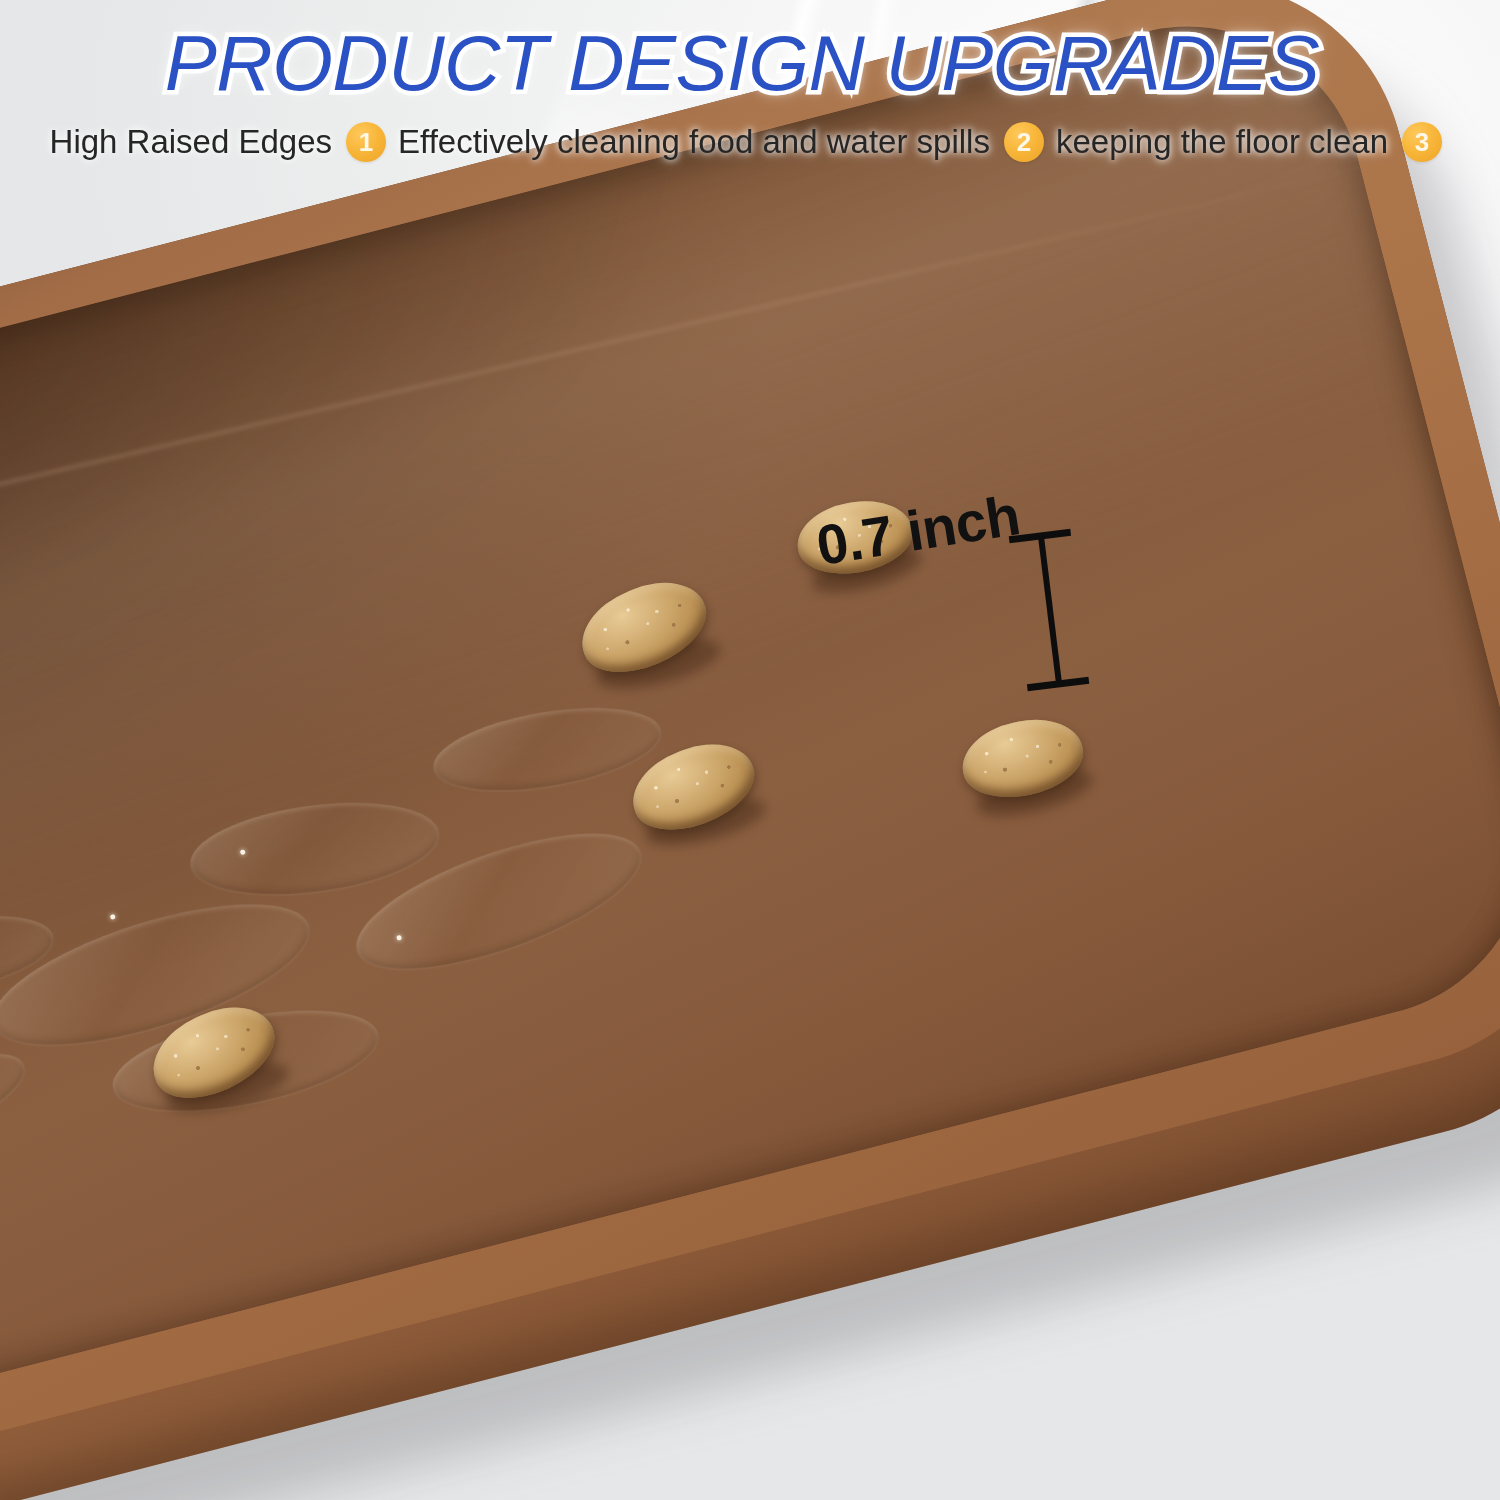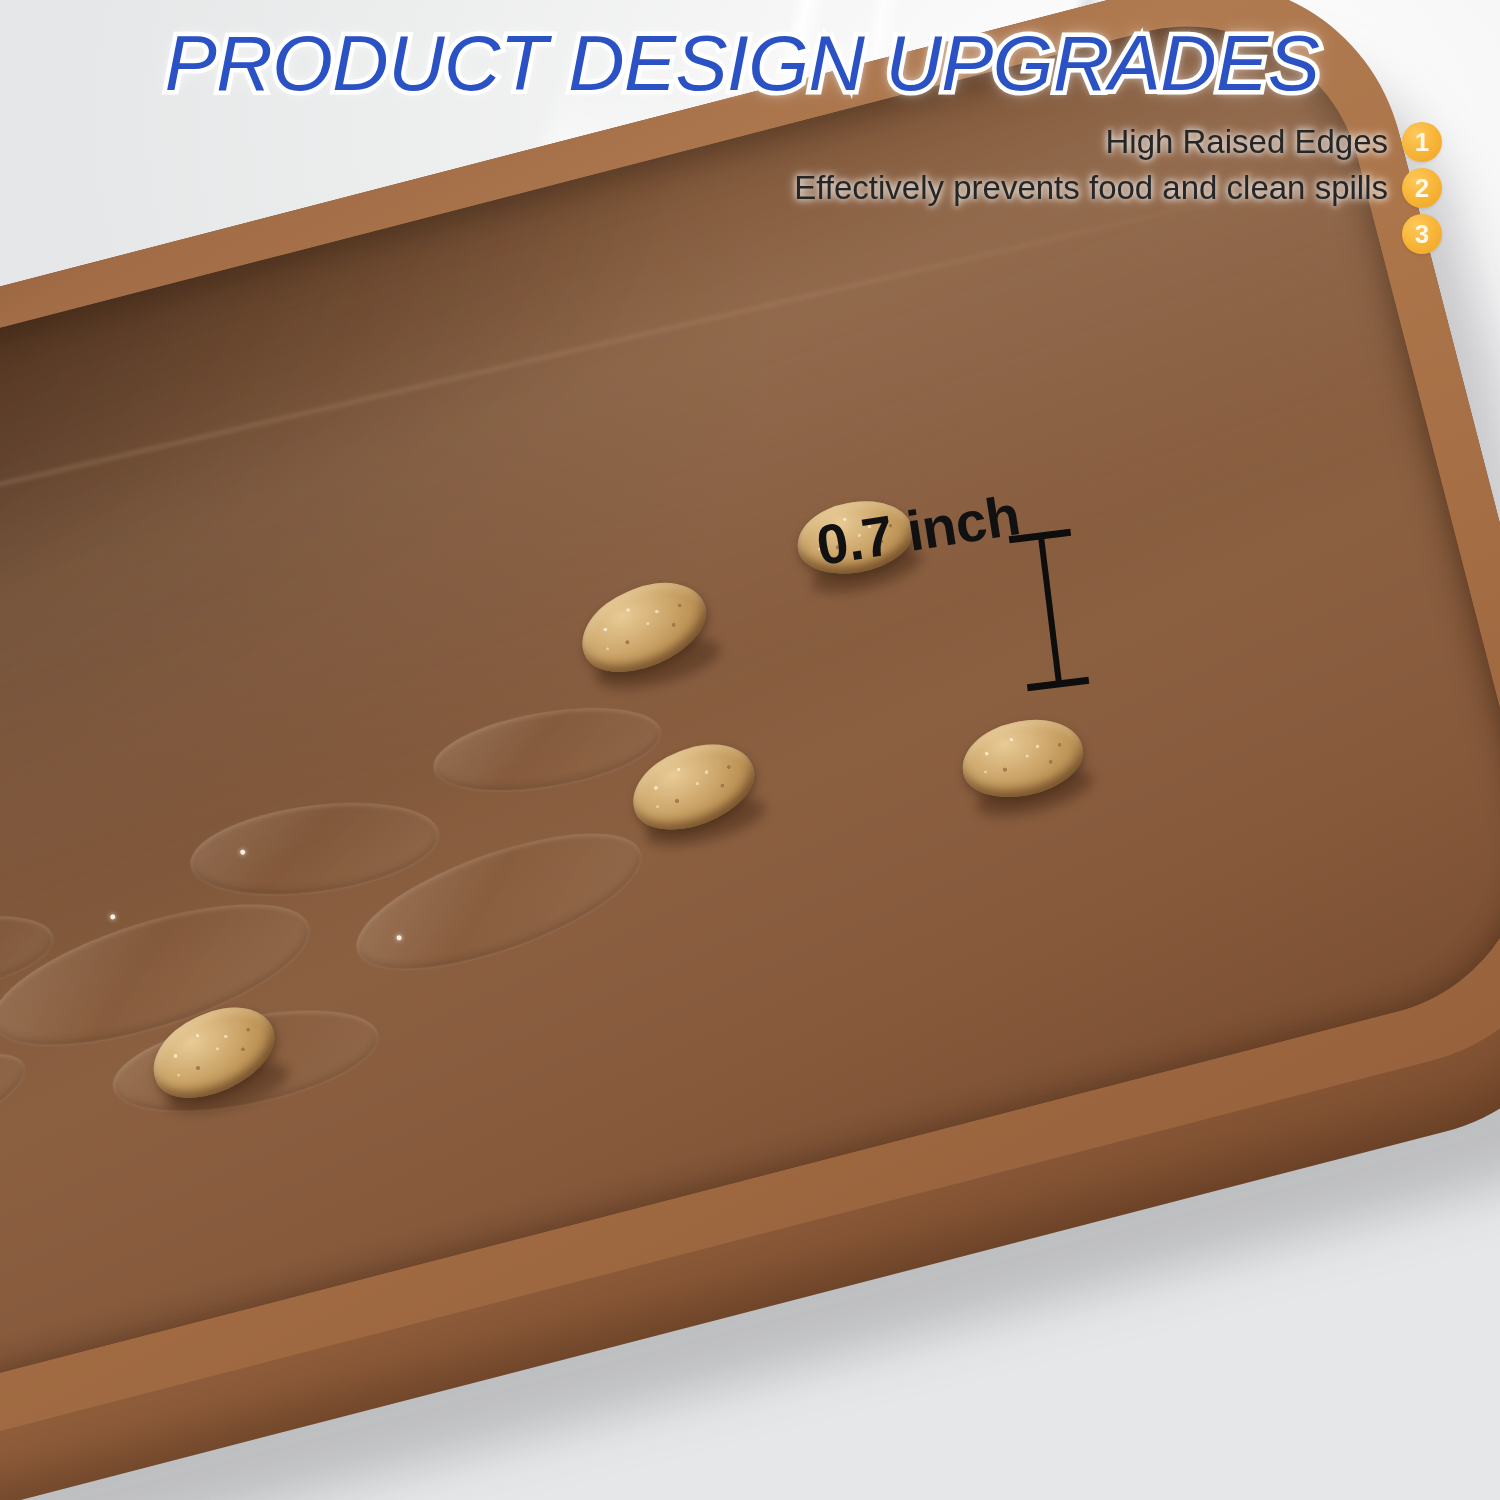--- a/index.html
+++ b/index.html
@@ -82,23 +82,23 @@
     z-index: 40;
   }
 
   
   .bullets {
     position: absolute;
     right: 58px;
     top: 122px;
     z-index: 40;
     display: flex;
-    flex-direction: column;
+    flex-direction: row;
     align-items: flex-end;
-    gap: 6px;
+    gap: 12px;
   }
   .bullet-row {
     display: flex;
     align-items: center;
     justify-content: flex-end;
     gap: 14px;
   }
   .bullet-text {
     font-size: 33px;
     color: #262626;
@@ -374,24 +374,25 @@
   </div>
 
   <div class="headline">PRODUCT DESIGN UPGRADES</div>
 
   <div class="bullets">
     <div class="bullet-row">
       <span class="bullet-text">High Raised Edges</span>
       <span class="bullet-badge">1</span>
     </div>
     <div class="bullet-row">
-      <span class="bullet-text">Effectively prevents food and clean spills</span>
+      <span class="bullet-text">Effectively cleaning food and water spills</span>
       <span class="bullet-badge">2</span>
     </div>
     <div class="bullet-row">
+      <span class="bullet-text">keeping the floor clean</span>
       <span class="bullet-badge">3</span>
     </div>
   </div>
 
   <div class="dim-label">0.7 inch</div>
   <div class="dim-beam">
     <div class="cap cap-top"></div>
     <div class="vline"></div>
     <div class="cap cap-bot"></div>
   </div>

